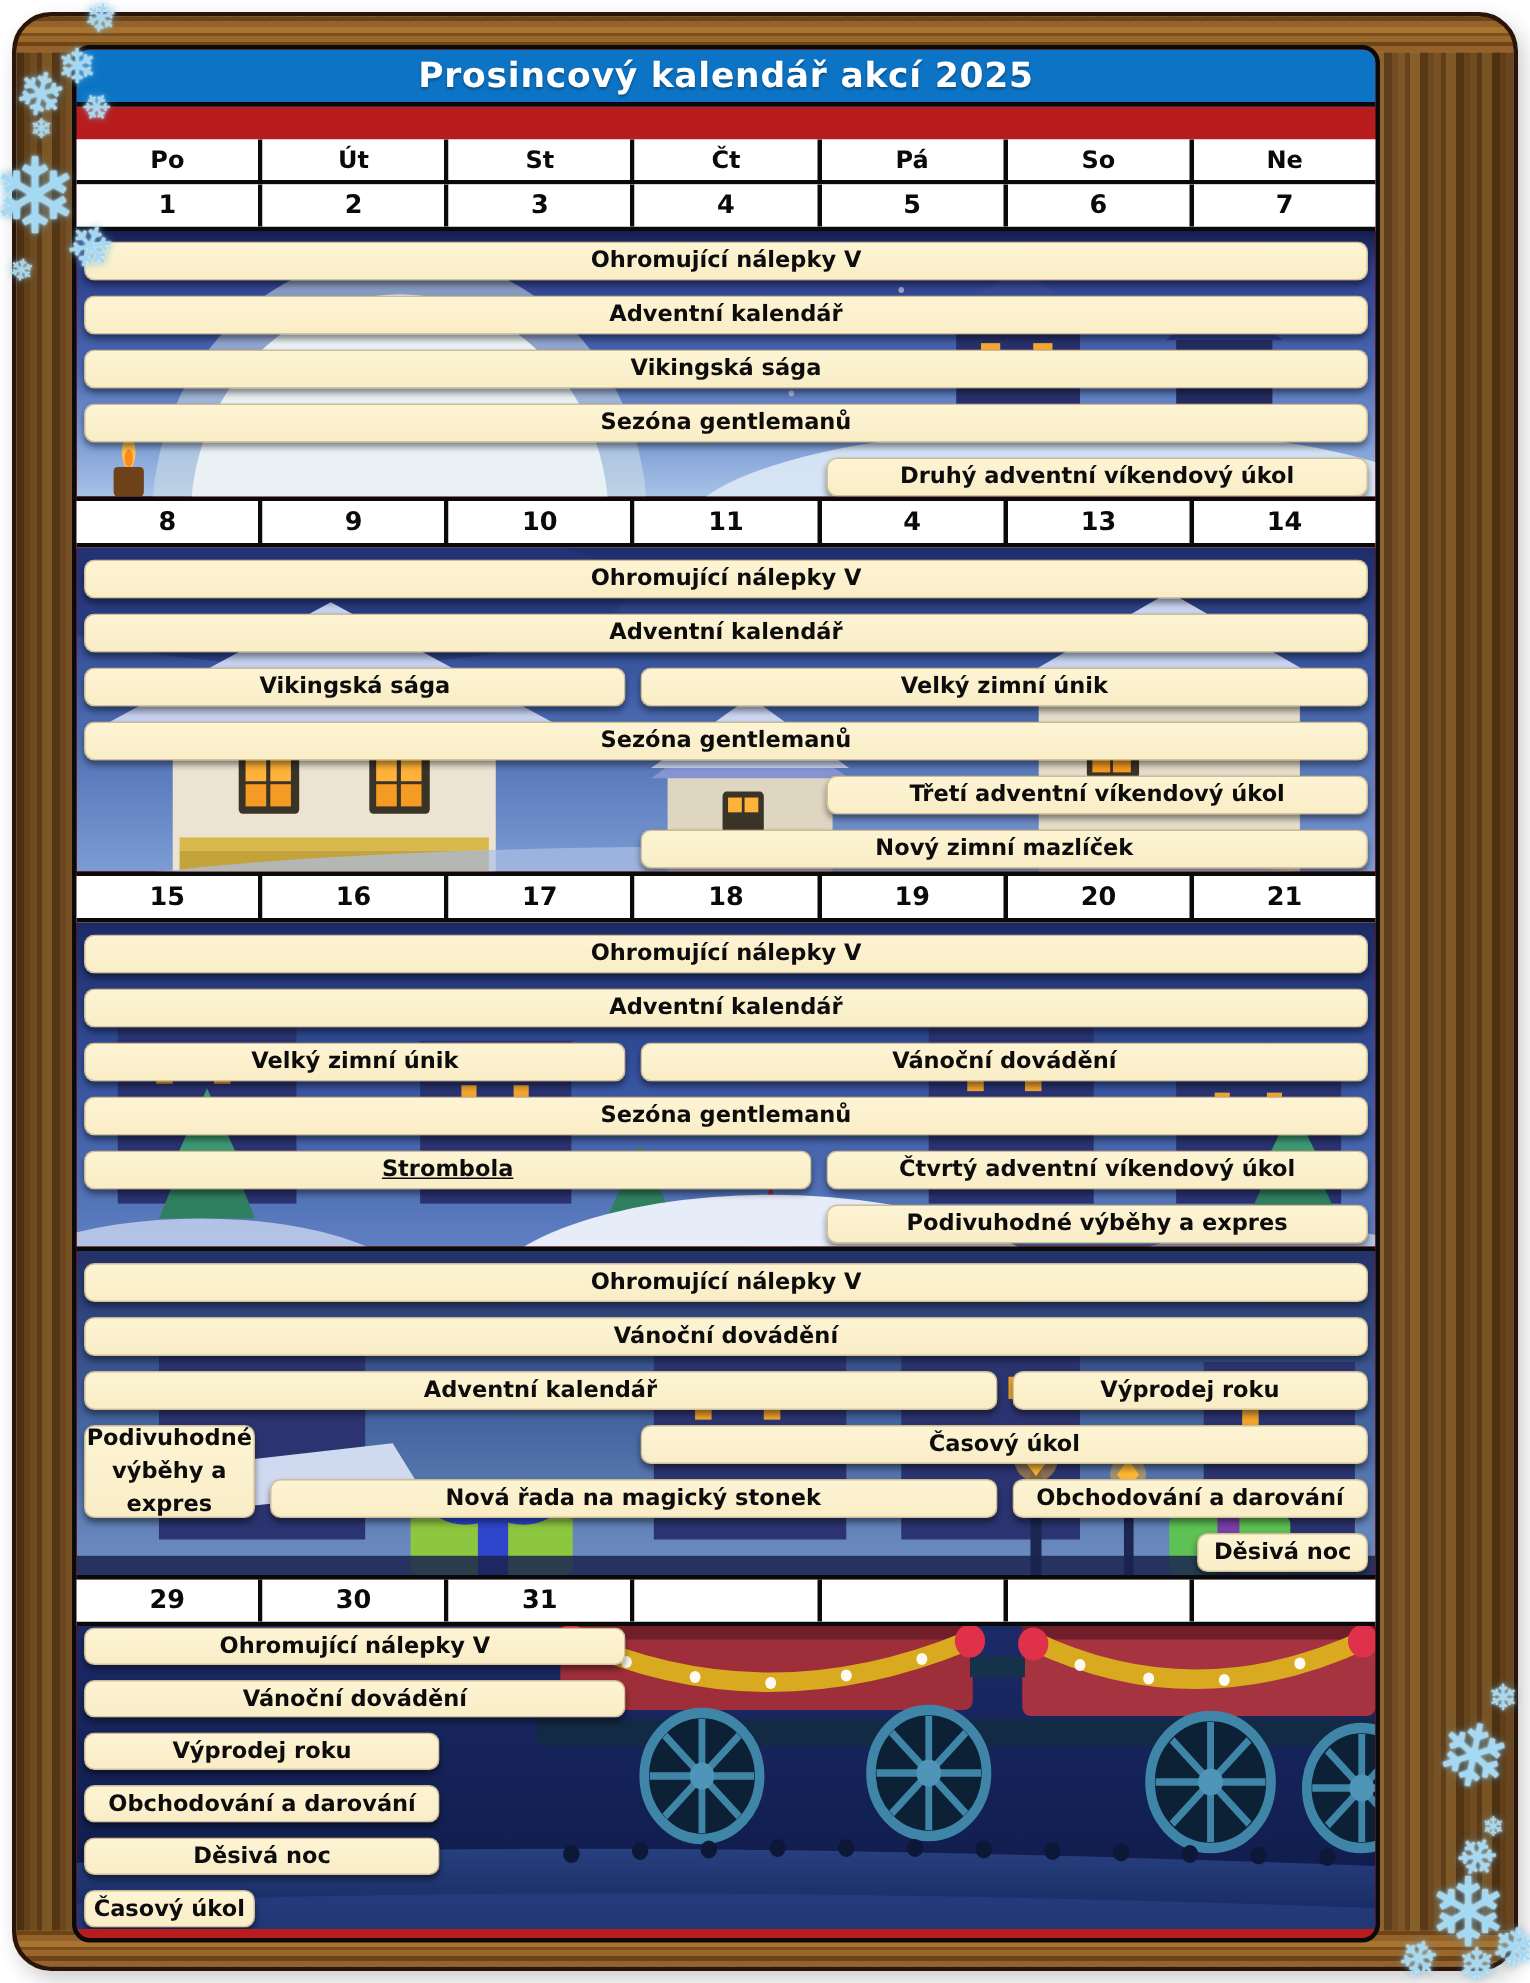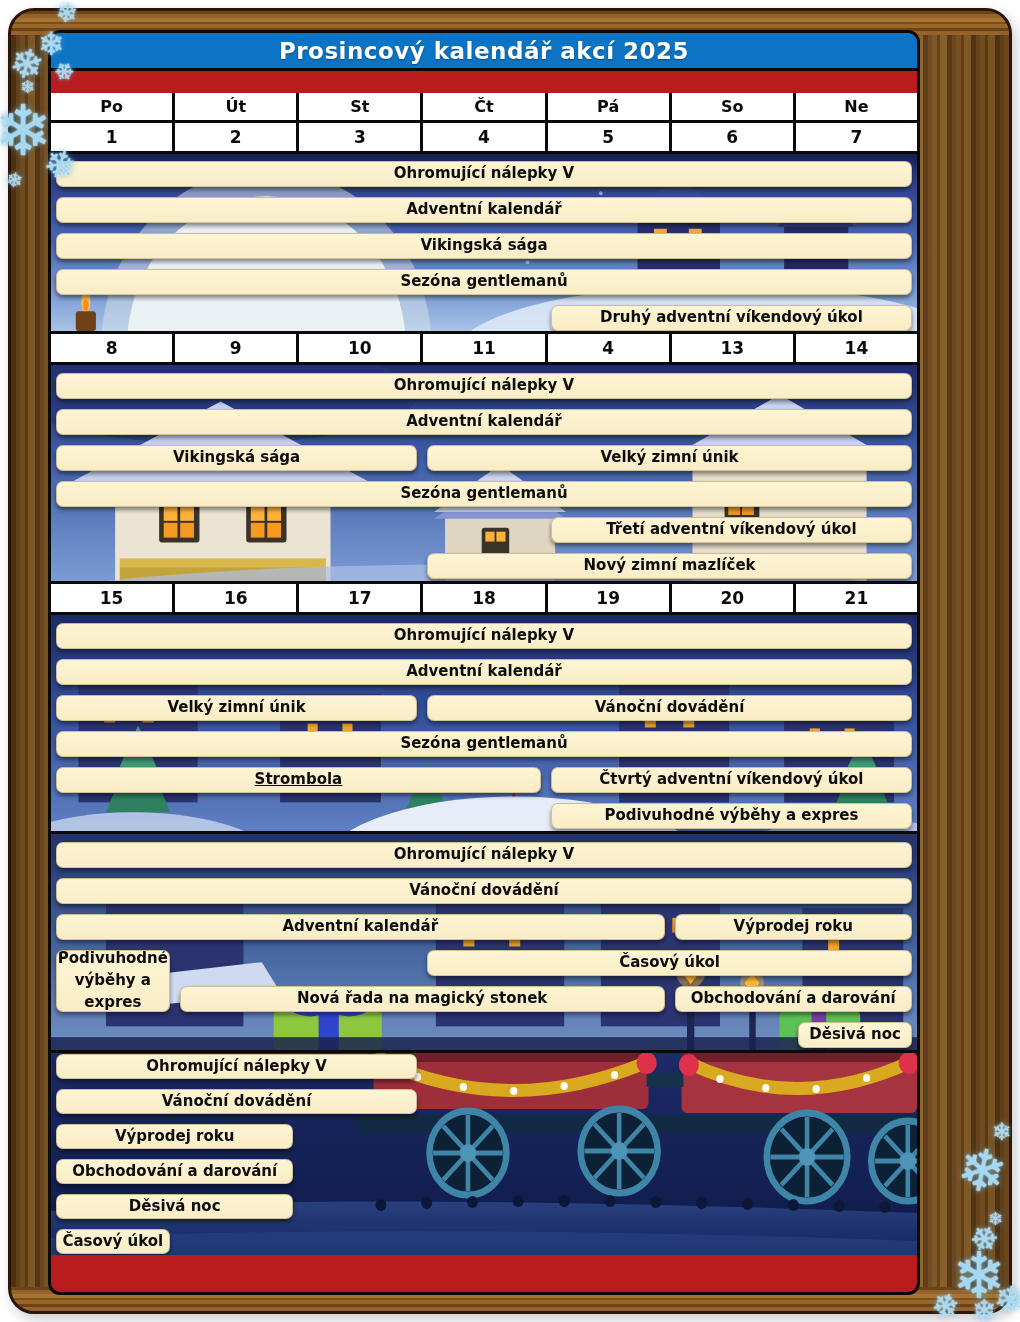--- a/index.html
+++ b/index.html
@@ -321,20 +321,29 @@
             <div class="bar tall" style="left: calc(0% + 5px); width: calc(14.2857% - 10px); top: 116px; height: 62px;">Podivuhodné výběhy a expres</div>
             <div class="bar" style="left: calc(42.8571% + 5px); width: calc(57.1429% - 10px); top: 116px; height: 26px;">Časový úkol</div>
             <div class="bar" style="left: calc(14.2857% + 5px); width: calc(57.1429% - 10px); top: 152px; height: 26px;">Nová řada na magický stonek</div>
             <div class="bar" style="left: calc(71.4286% + 5px); width: calc(28.5714% - 10px); top: 152px; height: 26px;">Obchodování a darování</div>
             <div class="bar" style="left: calc(85.7143% + 5px); width: calc(14.2857% - 10px); top: 188px; height: 26px;">Děsivá noc</div>
           </div>
       </div>
     </section>
 
     <section class="week">
+      <div class="row dates">
+          <div class="cell">29</div>
+          <div class="cell">30</div>
+          <div class="cell">31</div>
+          <div class="cell"></div>
+          <div class="cell"></div>
+          <div class="cell"></div>
+          <div class="cell"></div>
+        </div>
       <div class="band b5">
         <svg class="scene" viewBox="0 0 945 202" preserveAspectRatio="none" aria-hidden="true">
           <defs>
             <linearGradient id="sky5" x1="0" y1="0" x2="0" y2="1">
               <stop offset="0" stop-color="#1c2a68"></stop>
                 <stop offset="1" stop-color="#0e1a47"></stop>
             </linearGradient>
             <linearGradient id="gnd5" x1="0" y1="0" x2="0" y2="1">
               <stop offset="0" stop-color="#27407e"></stop>
                 <stop offset="1" stop-color="#15255e"></stop>

